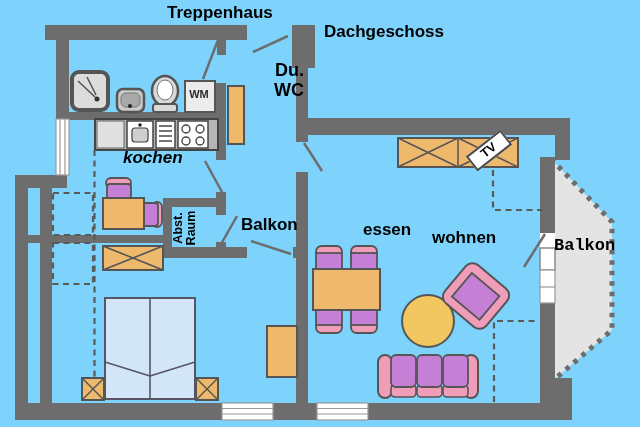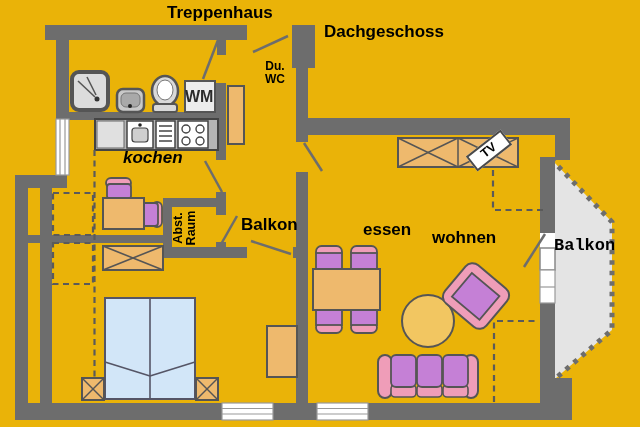--- a/index.html
+++ b/index.html
@@ -1,24 +1,24 @@
 <!DOCTYPE html>
 <html><head>
 <meta charset="utf-8">
 <style>
   html,body{margin:0;padding:0;background:#ffffff;}
-  #plan{position:relative;width:640px;height:427px;background:#eab308;overflow:hidden;
+  #plan{position:relative;width:640px;height:427px;background:#7dd3fc;overflow:hidden;
         font-family:"Liberation Sans",sans-serif;}
   #plan svg{position:absolute;left:0;top:0;}
   .lbl{position:absolute;color:#000;font-weight:bold;font-size:17px;white-space:nowrap;}
   .pre{white-space:pre-line;text-align:center;line-height:1.12;}
-  .lbl-duwc{font-size:12px;width:58px;}
+  .lbl-duwc{font-size:18px;width:58px;text-align:right;}
   .lbl-abst{width:48px;height:44px;transform:rotate(-90deg);transform-origin:center;
             font-size:12.5px;line-height:1.05;}
-  .lbl-wm{font-size:16px;width:28px;text-align:center;color:#2b2b2b;}
+  .lbl-wm{font-size:11px;width:28px;text-align:center;color:#2b2b2b;}
   .lbl-tv{font-size:12.5px;width:40px;height:15px;line-height:15px;text-align:center;
           background:#fff;border:2px solid #4a4a4a;transform:rotate(-38deg);}
   .lbl-balkon{width:70px;}
 </style>
 </head>
 <body>
 
 <div id="plan">
 
 <svg width="640" height="427" viewBox="0 0 640 427">

